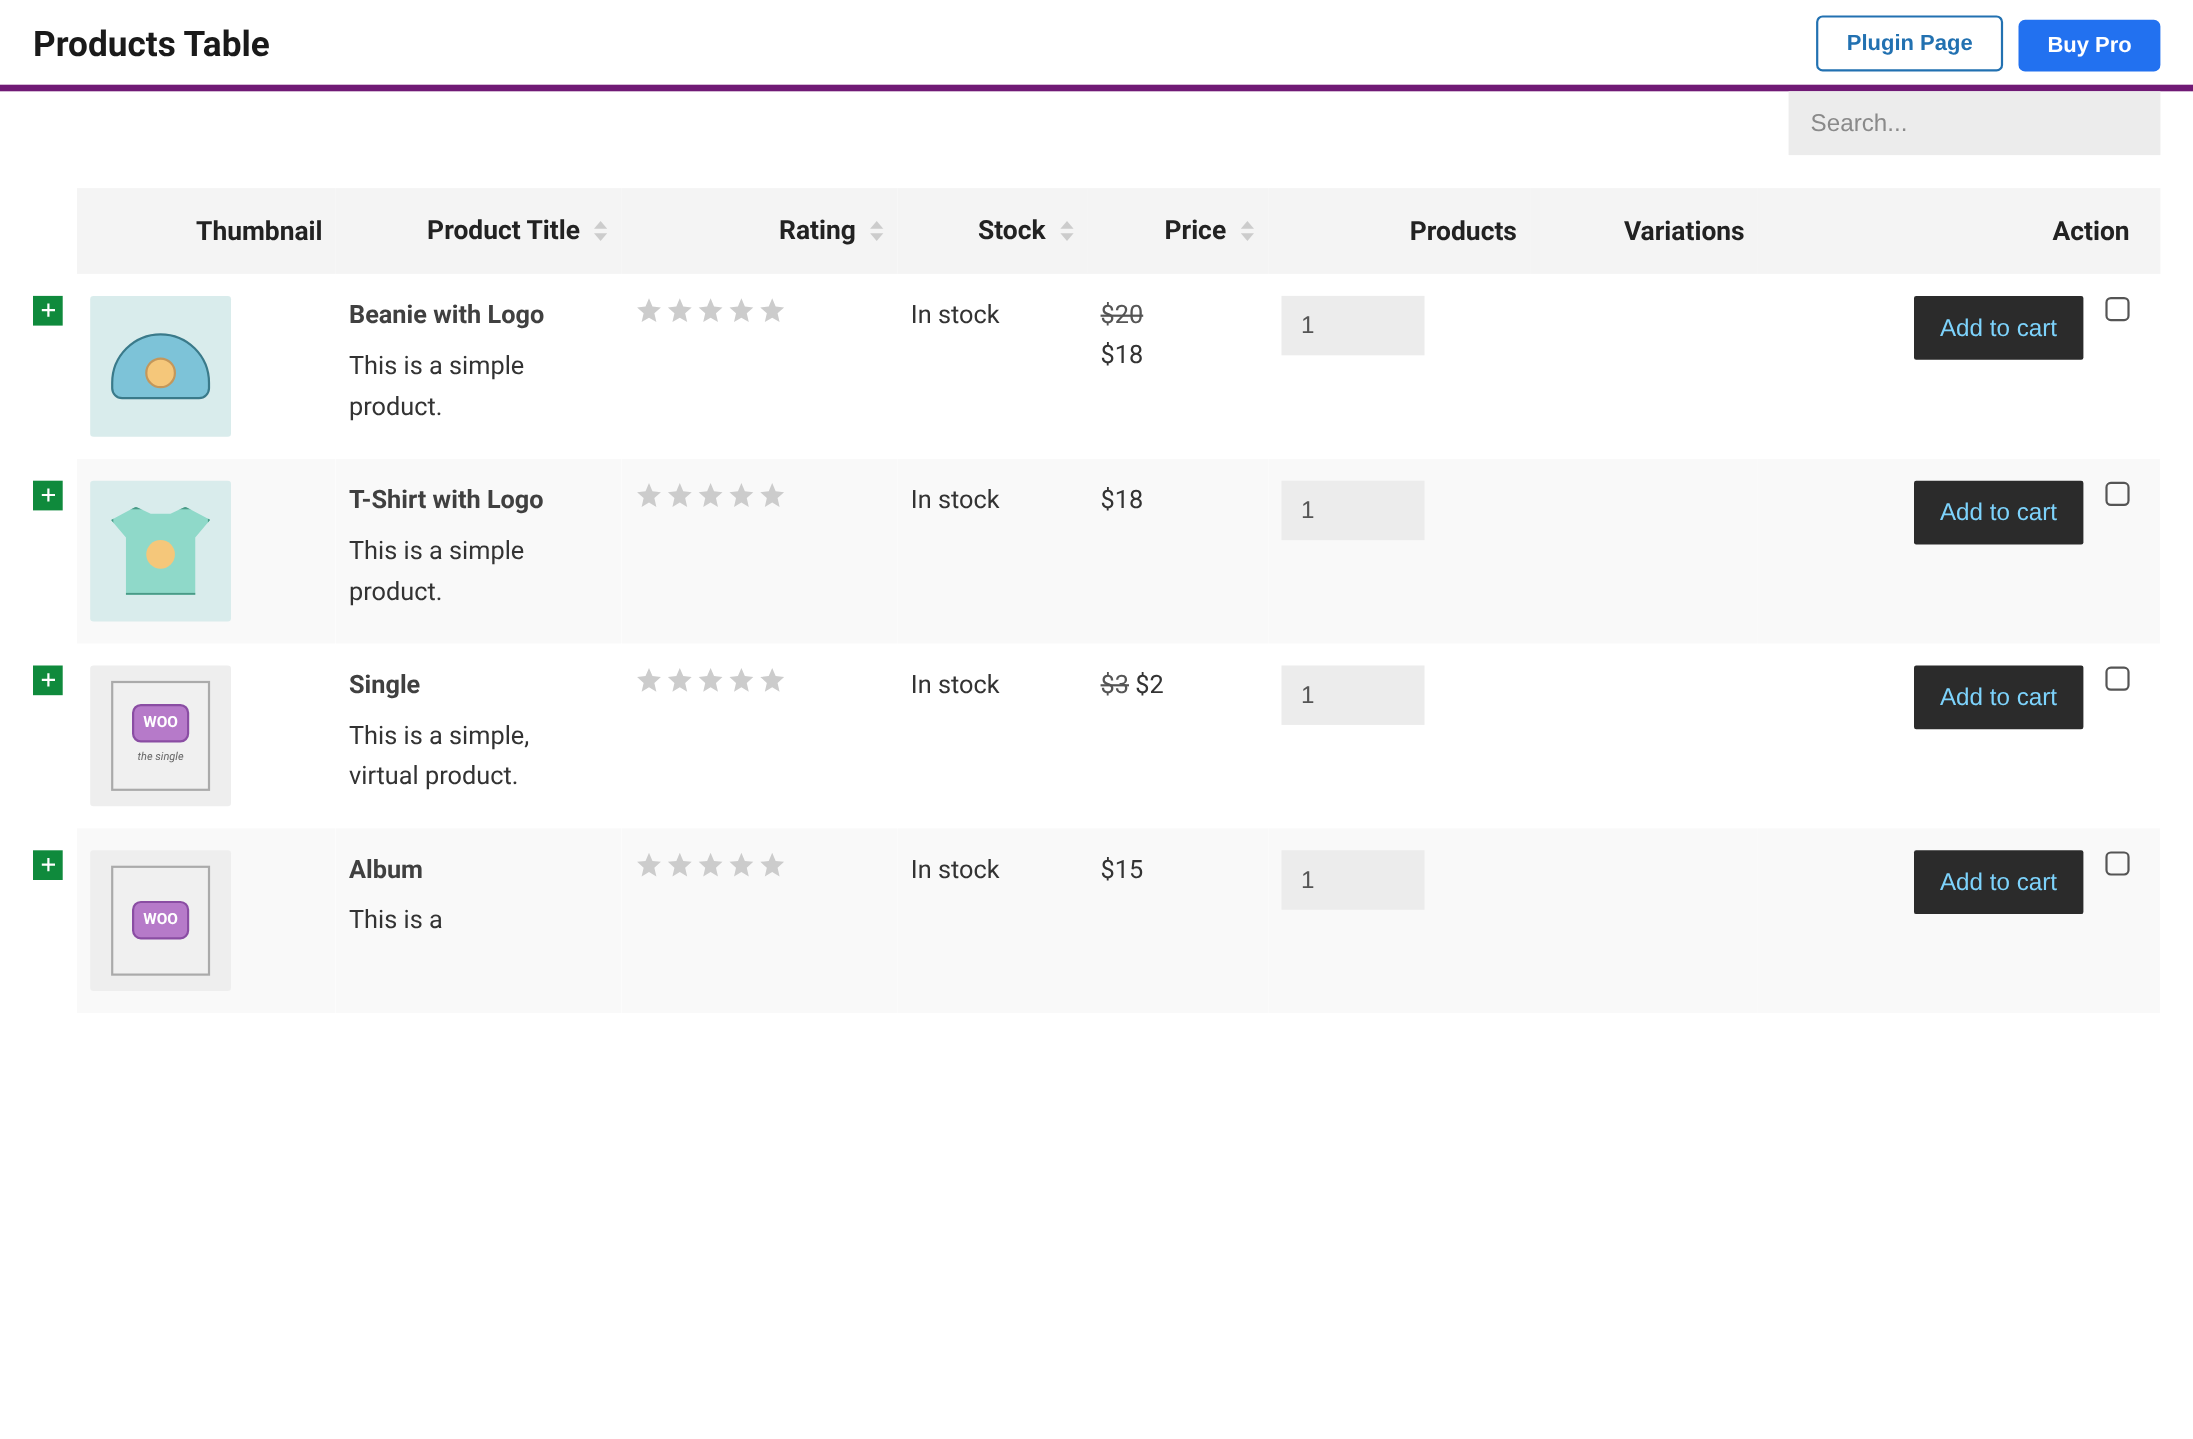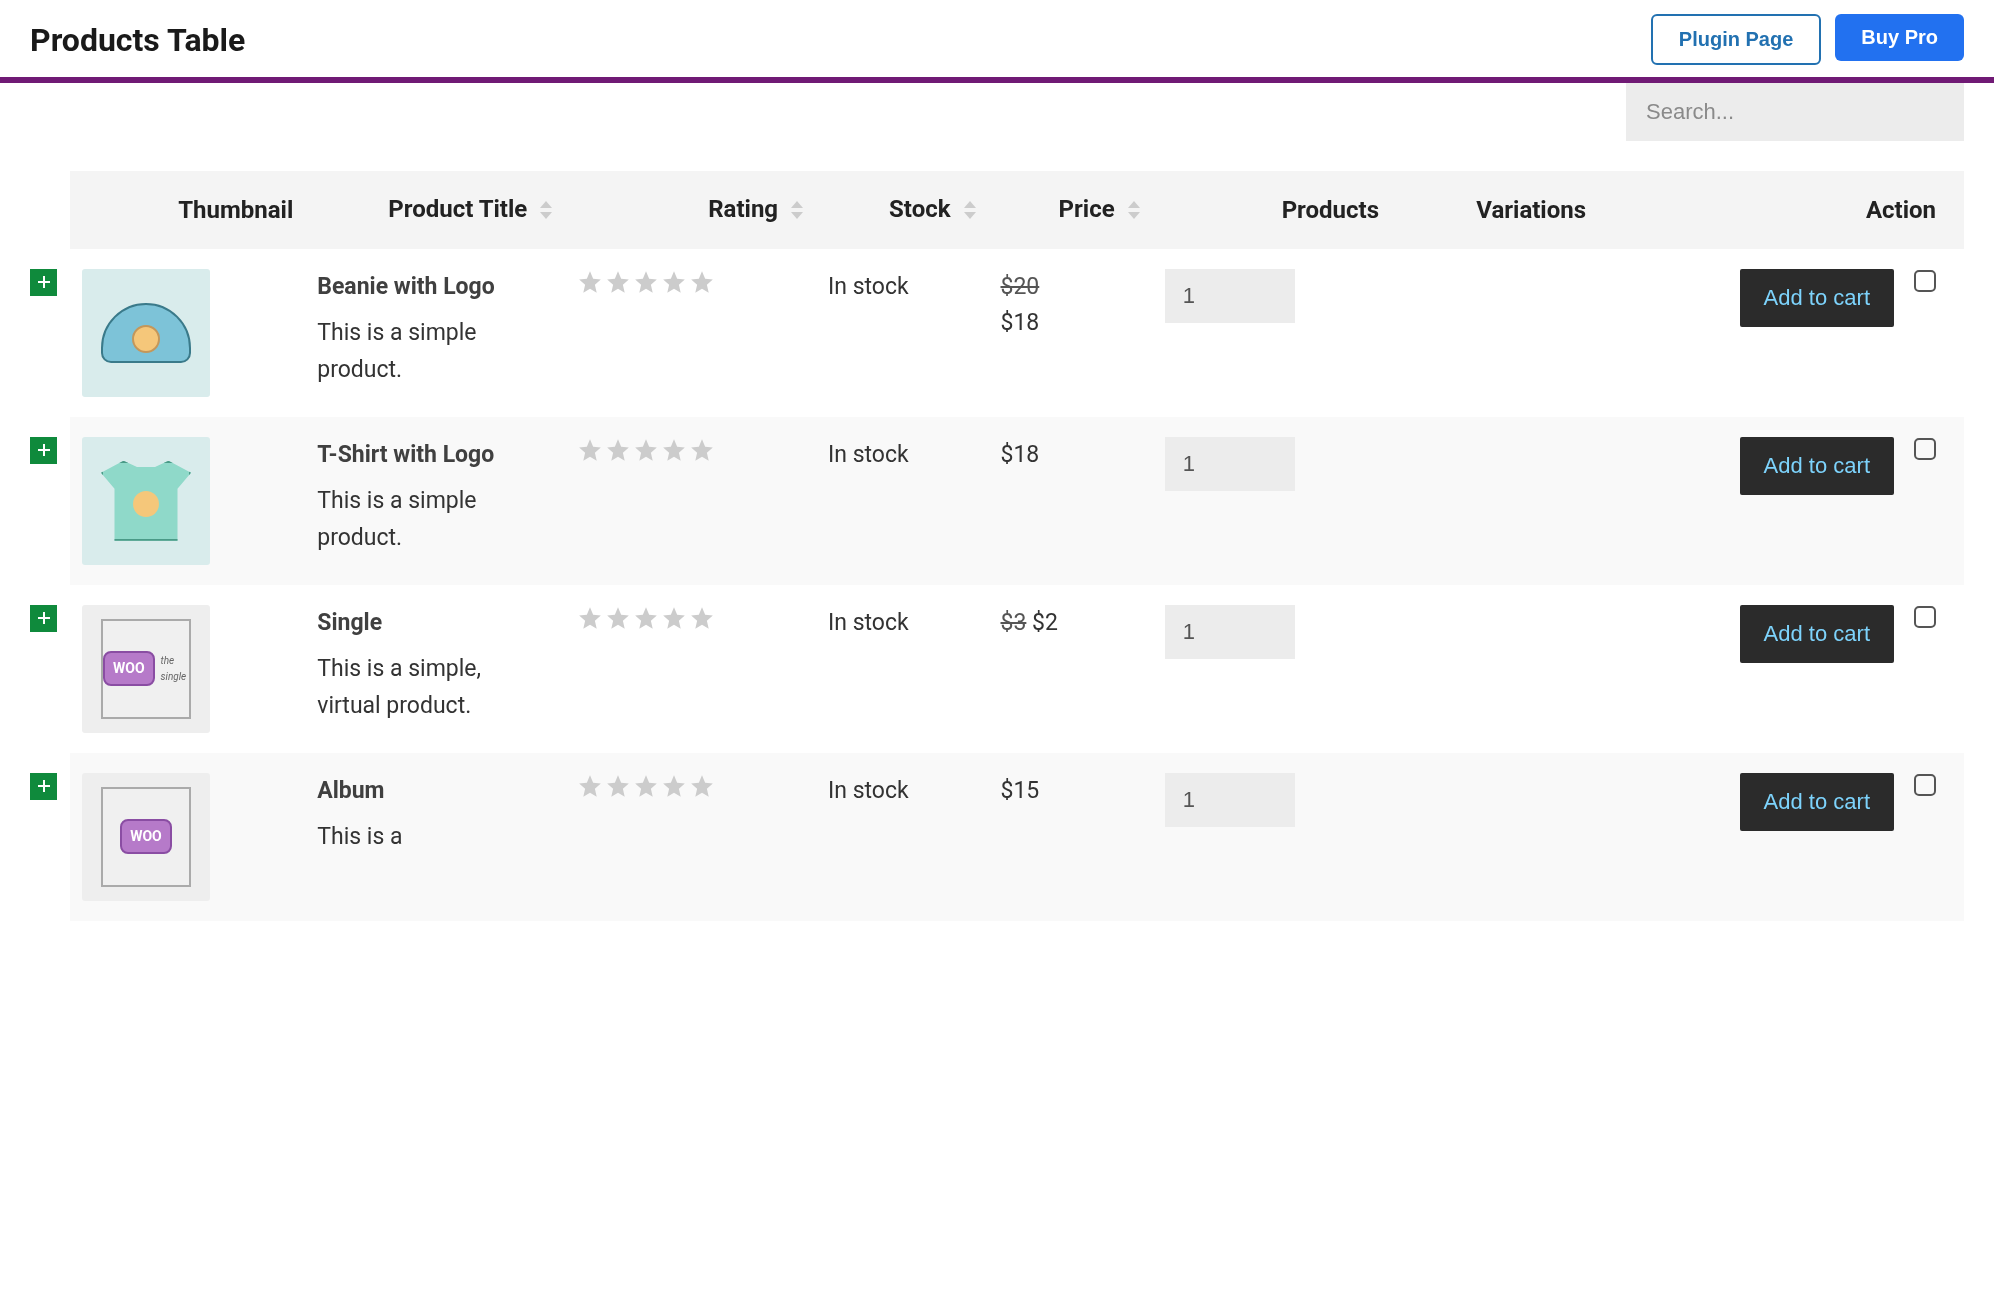--- a/index.html
+++ b/index.html
@@ -20,21 +20,21 @@
       border-bottom: 6px solid #701a75;
     }
     .page-title {
       font-size: 32px;
       font-weight: 700;
       color: #1a1a1a;
     }
     .header-buttons {
       display: flex;
       gap: 14px;
-      align-items: flex-start;
+      align-items: flex-end;
     }
     .btn {
       padding: 12px 26px;
       font-size: 20px;
       font-weight: 600;
       border-radius: 6px;
       border: none;
       cursor: pointer;
     }
     .btn-outline {
@@ -228,21 +228,21 @@
       height: 26px;
       background: #f5c77a;
       border-radius: 50%;
     }
     .woo-shape {
       width: 90px;
       height: 100px;
       background: #f0f0f0;
       border: 2px solid #aaa;
       display: flex;
-      flex-direction: row;
+      flex-direction: column;
       align-items: center;
       justify-content: center;
       gap: 6px;
     }
     .woo-bubble {
       padding: 4px 8px;
       background: #b67ac9;
       border: 2px solid #8a4da3;
       border-radius: 8px;
       color: #fff;

